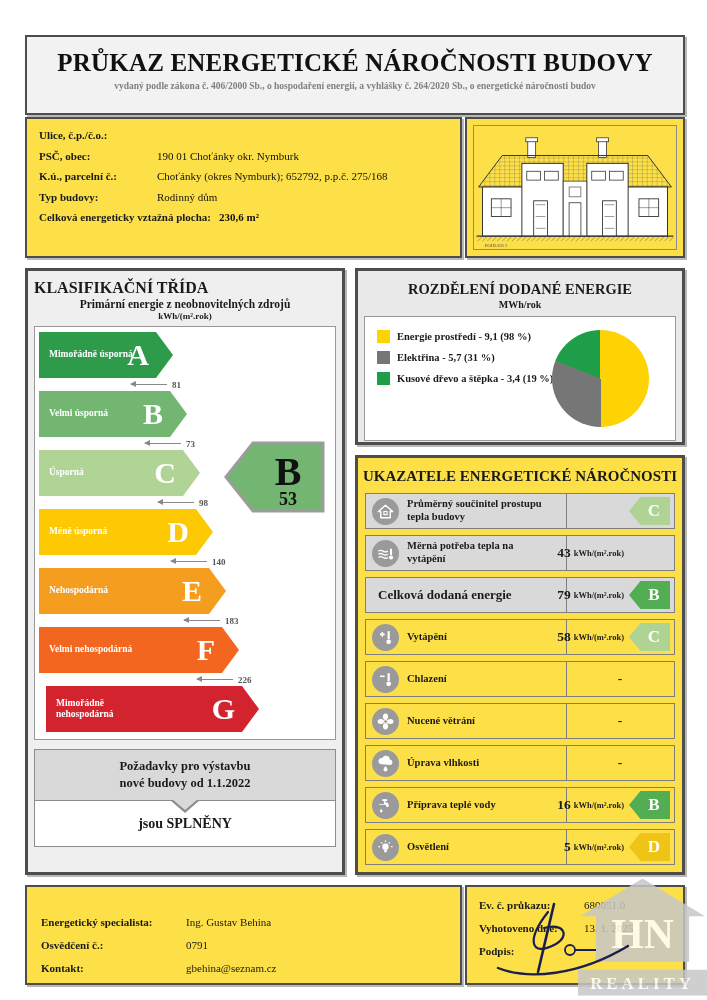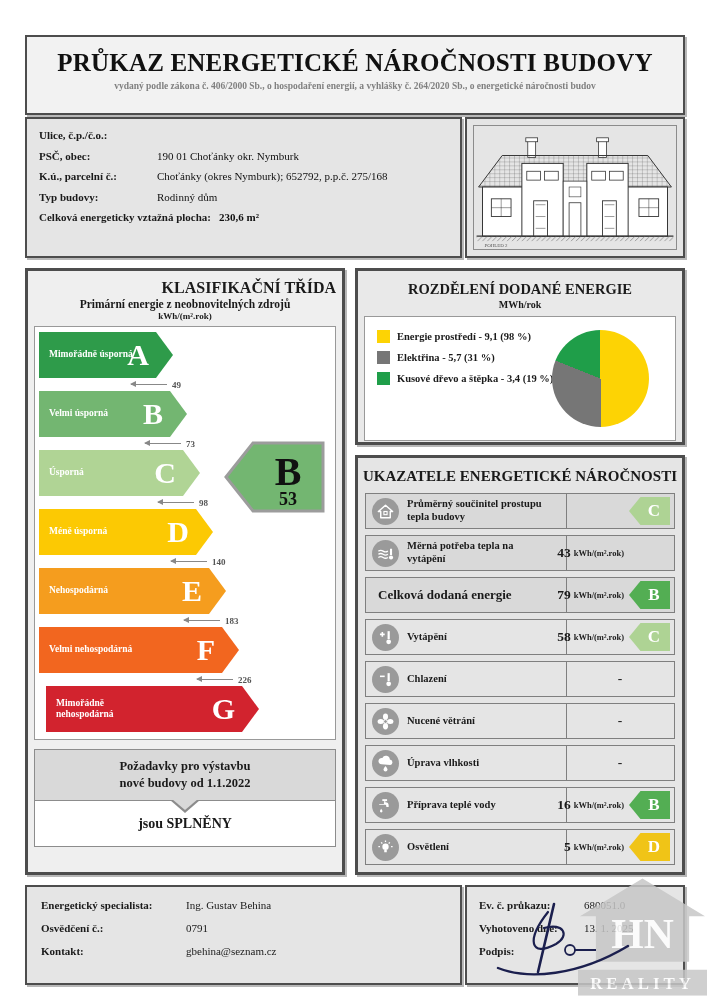--- a/index.html
+++ b/index.html
@@ -1,18 +1,18 @@
 <!DOCTYPE html>
 <html><head>
 <meta charset="utf-8">
 <style>
   html,body{margin:0;padding:0;background:#ffffff;}
   .page{position:relative;width:707px;height:1000px;background:#ffffff;overflow:hidden;
         font-family:Liberation Serif, serif;color:#1a1a1a;}
-  .box{position:absolute;background:#e5e5e5;border:2px solid #4d4d4d;box-shadow:2px 2px 0 rgba(0,0,0,.28);box-sizing:border-box;}
+  .box{position:absolute;background:#fde047;border:2px solid #4d4d4d;box-shadow:2px 2px 0 rgba(0,0,0,.28);box-sizing:border-box;}
   .panel{border-width:3px;}
 
   
   .hdr{left:25px;top:35px;width:660px;height:80px;background:#f2f2f2;text-align:center;}
   .hdr h1{margin:12px 8px 4px;font-size:25px;letter-spacing:.2px;color:#111;}
   .hdr .sub{font-size:9.5px;font-weight:bold;color:#808080;}
 
   
   .info{left:25px;top:117px;width:437px;height:141px;padding:10px 12px;font-size:11px;}
   .info .row{display:flex;margin-bottom:8.5px;}
@@ -20,21 +20,21 @@
   .info .val{color:#111;}
   .info .area .lab{width:auto;margin-right:8px;}
   .info .area .val{font-weight:bold;}
 
   
   .draw{left:465px;top:117px;width:220px;height:141px;padding:6px;}
   .draw .inner{width:100%;height:100%;border:1px solid #8c8c8c;box-sizing:border-box;}
 
   
   .cls{left:25px;top:268px;width:320px;height:607px;background:#efefef;padding:5px 6px;}
-  .cls .t1{text-align:right;font-size:16px;font-weight:bold;margin-top:3px;}
+  .cls .t1{text-align:left;font-size:16px;font-weight:bold;margin-top:3px;}
   .cls .t2{text-align:center;font-size:11.5px;font-weight:bold;margin-top:1px;}
   .cls .t3{text-align:center;font-size:9px;font-weight:bold;margin-top:1px;}
   .scalebox{position:relative;background:#fff;border:1px solid #999;margin-top:5px;height:402px;padding:5px 4px;box-sizing:content-box;}
   .bar{position:relative;height:46px;margin-bottom:0;color:#fff;
        clip-path:polygon(0 0,calc(100% - 17px) 0,100% 50%,calc(100% - 17px) 100%,0 100%);}
   .bar .blab{position:absolute;left:10px;top:0;bottom:0;display:flex;align-items:center;
              font-size:9.5px;font-weight:bold;line-height:1.2;width:98px;}
   .bar .bltr{position:absolute;right:24px;top:50%;transform:translateY(-50%);font-size:30px;font-weight:bold;}
   .b1{width:134px}.b2{width:148px}.b3{width:161px}.b4{width:174px}.b5{width:187px}.b6{width:200px}.b7{width:213px}
   .bnd{display:flex;align-items:center;height:13px;font-size:9px;font-weight:bold;color:#555;}
@@ -77,21 +77,21 @@
   .ival{position:absolute;left:65%;right:0;top:0;bottom:0;display:flex;align-items:center;justify-content:flex-end;padding-right:50px;}
   .ival.center{justify-content:center;padding-right:0;}
   .ival .v{font-size:13.5px;font-weight:bold;}
   .ival .u{font-size:8.5px;font-weight:bold;margin-left:3px;}
   .badge{position:absolute;right:4px;top:50%;transform:translateY(-50%);width:41px;height:28px;
          clip-path:polygon(0 50%,28% 0,100% 0,100% 100%,28% 100%);
          display:flex;align-items:center;justify-content:center;padding-left:9px;box-sizing:border-box;
          color:#fff;font-size:17px;font-weight:bold;}
 
   
-  .fl{left:25px;top:885px;width:437px;height:100px;padding:12px 14px;font-size:11px;}
+  .fl{left:25px;top:885px;width:437px;height:100px;padding:29px 14px;font-size:11px;}
   .fl .row{display:flex;margin-bottom:11px;}
   .fl .lab{font-weight:bold;width:145px;flex:none;}
   .fr{left:465px;top:885px;width:220px;height:100px;padding:12px 12px;font-size:11px;}
   .fr .row{display:flex;margin-bottom:11px;}
   .fr .lab{font-weight:bold;width:105px;flex:none;}
   .sig{position:absolute;left:478px;top:898px;width:160px;height:90px;z-index:6;pointer-events:none;}
   .wm{position:absolute;left:578px;top:876px;width:129px;height:124px;z-index:5;opacity:.85;pointer-events:none;}
 </style>
 </head>
 <body>
@@ -172,21 +172,21 @@
     <div class="t2">Primární energie z neobnovitelných zdrojů</div>
     <div class="t3">kWh/(m².rok)</div>
 
     <div class="scalebox">
       <div class="bar b1" style="background-color: rgb(46, 155, 74);">
         <span class="blab">Mimořádně úsporná</span>
         <span class="bltr">A</span>
       </div>
       <div class="bnd n1">
           <span class="line"></span>
-          <span>49</span>
+          <span>81</span>
         </div>
       <div class="bar b2" style="background-color: rgb(115, 182, 113);">
         <span class="blab">Velmi úsporná</span>
         <span class="bltr">B</span>
       </div>
       <div class="bnd n2">
           <span class="line"></span>
           <span>73</span>
         </div>
       <div class="bar b3" style="background-color: rgb(176, 212, 149);">

